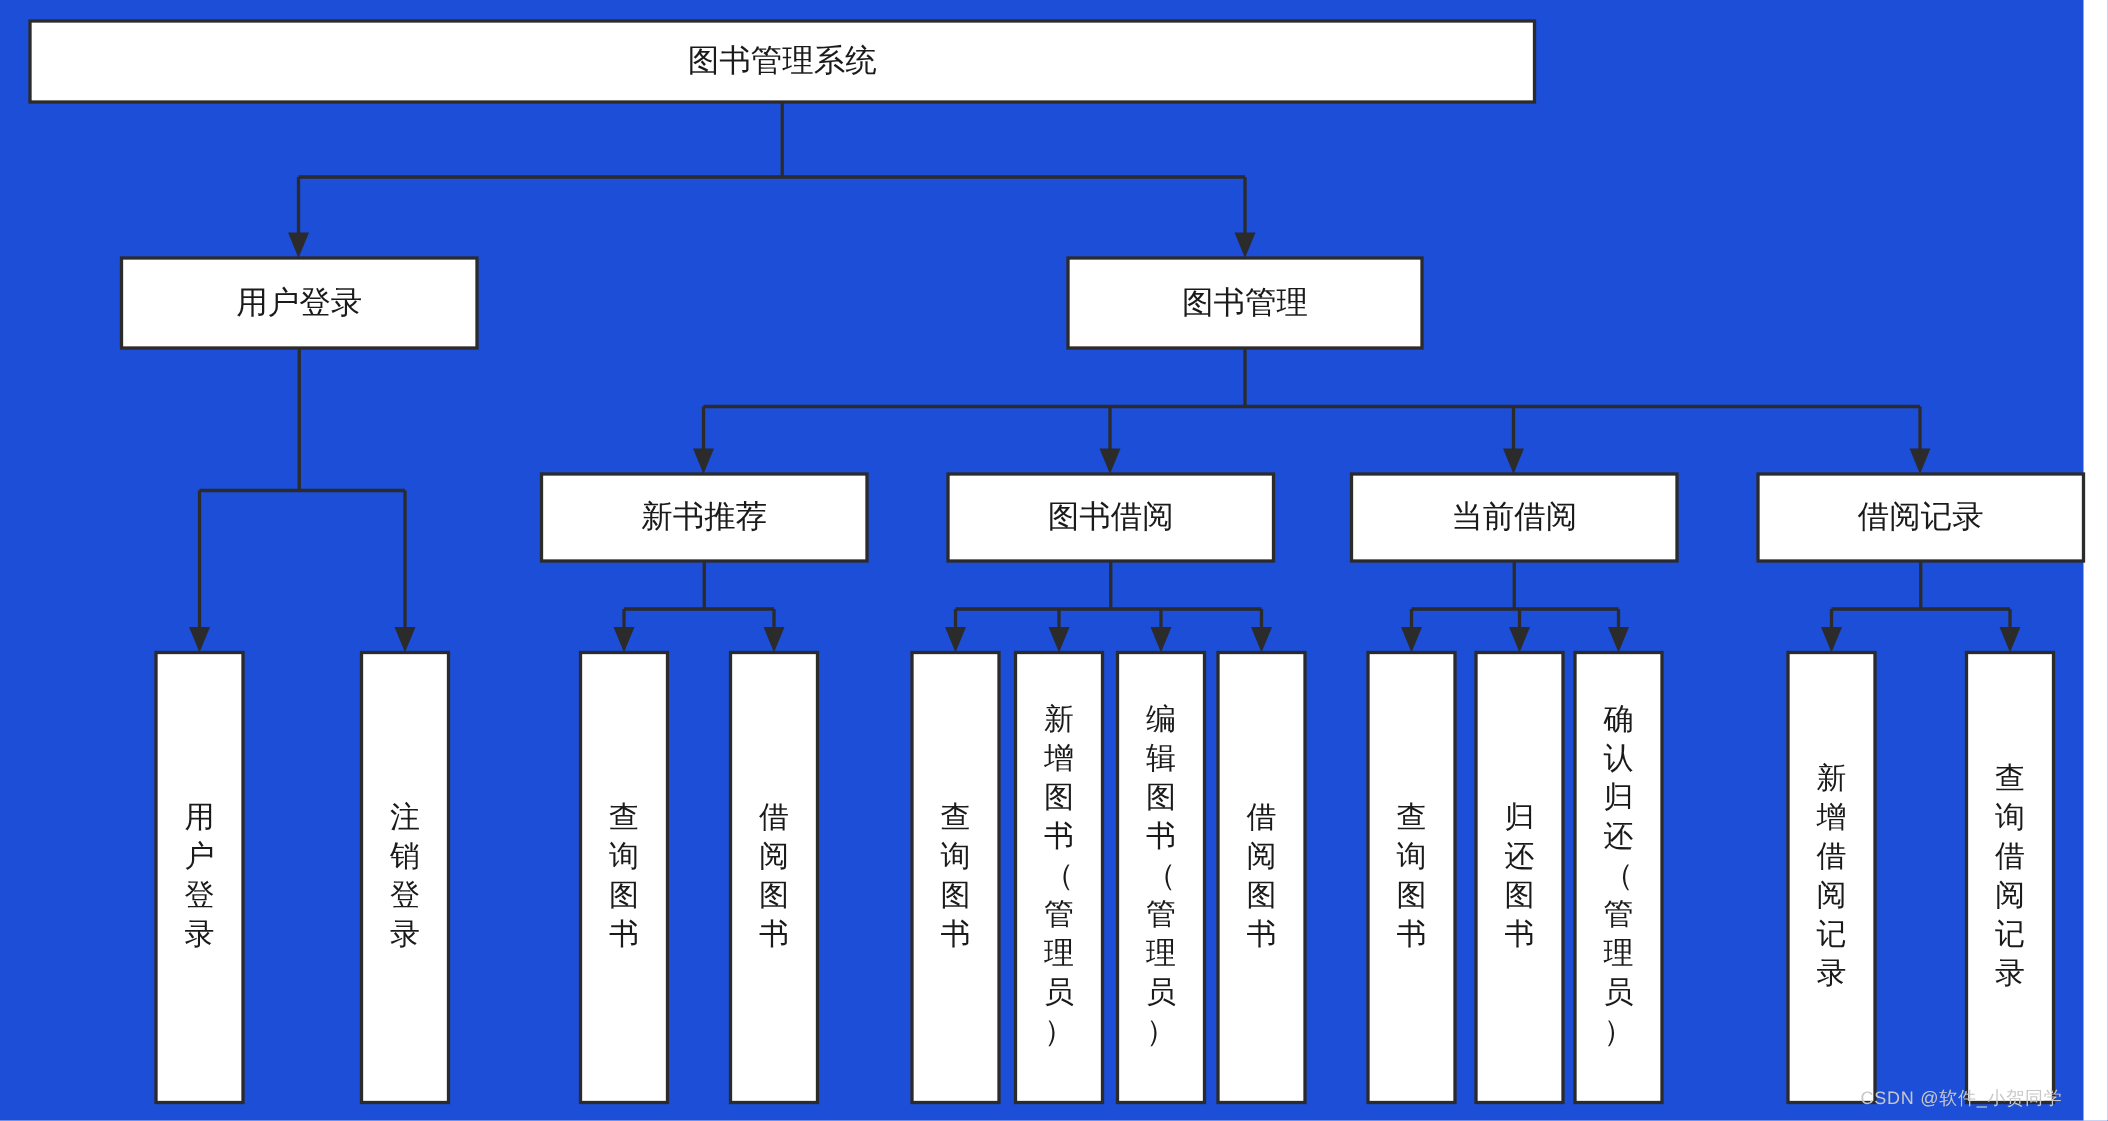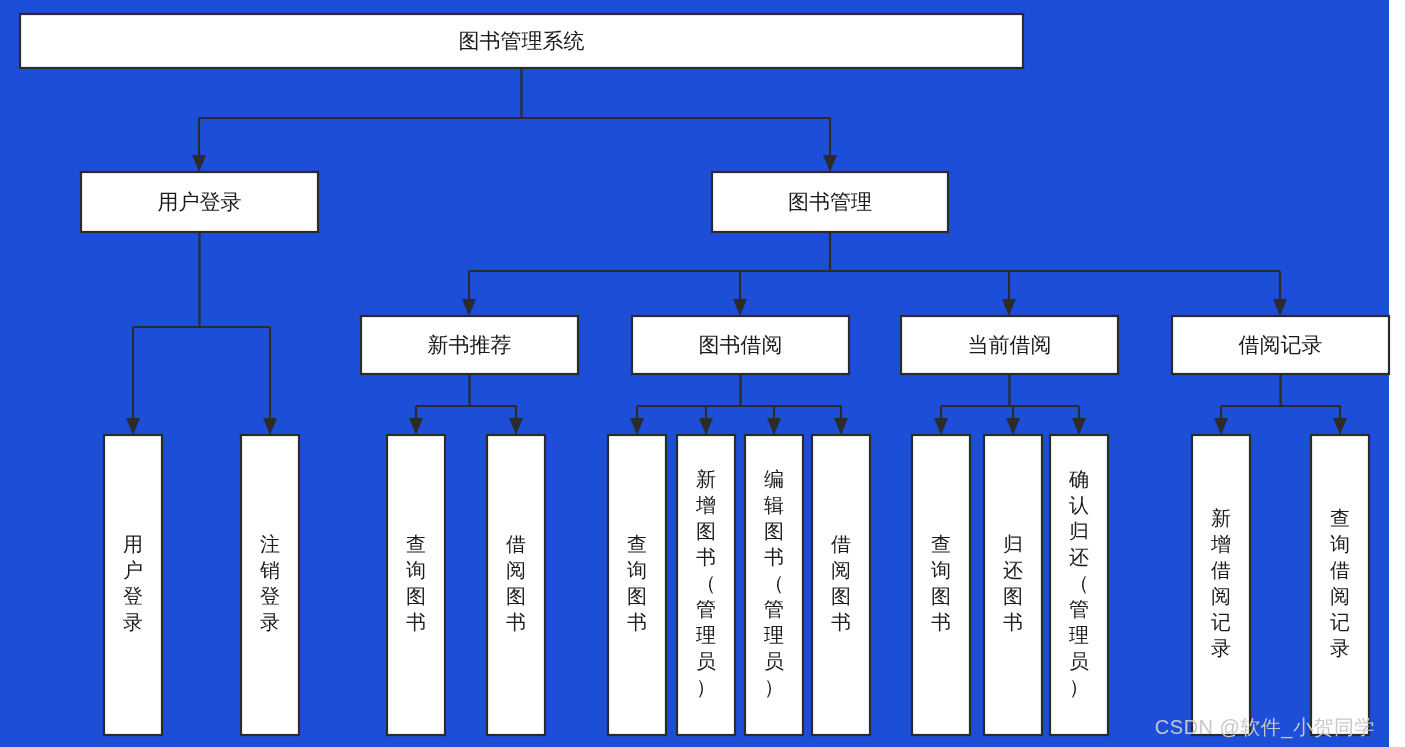--- a/index.html
+++ b/index.html
@@ -56,21 +56,21 @@
   }
   .edge-arrow {
     fill: #2b2b2b;
     stroke: none;
   }
   .watermark {
     position: absolute;
     right: 14px;
     bottom: 6px;
     font-family: "Liberation Sans", "DejaVu Sans", sans-serif;
-    font-size: 20px;
+    font-size: 12px;
     color: #c8c8c8;
     letter-spacing: 0.5px;
     white-space: nowrap;
     user-select: none;
   }
 </style>
 </head>
 <body>
 
 <div id="diagram-root">

